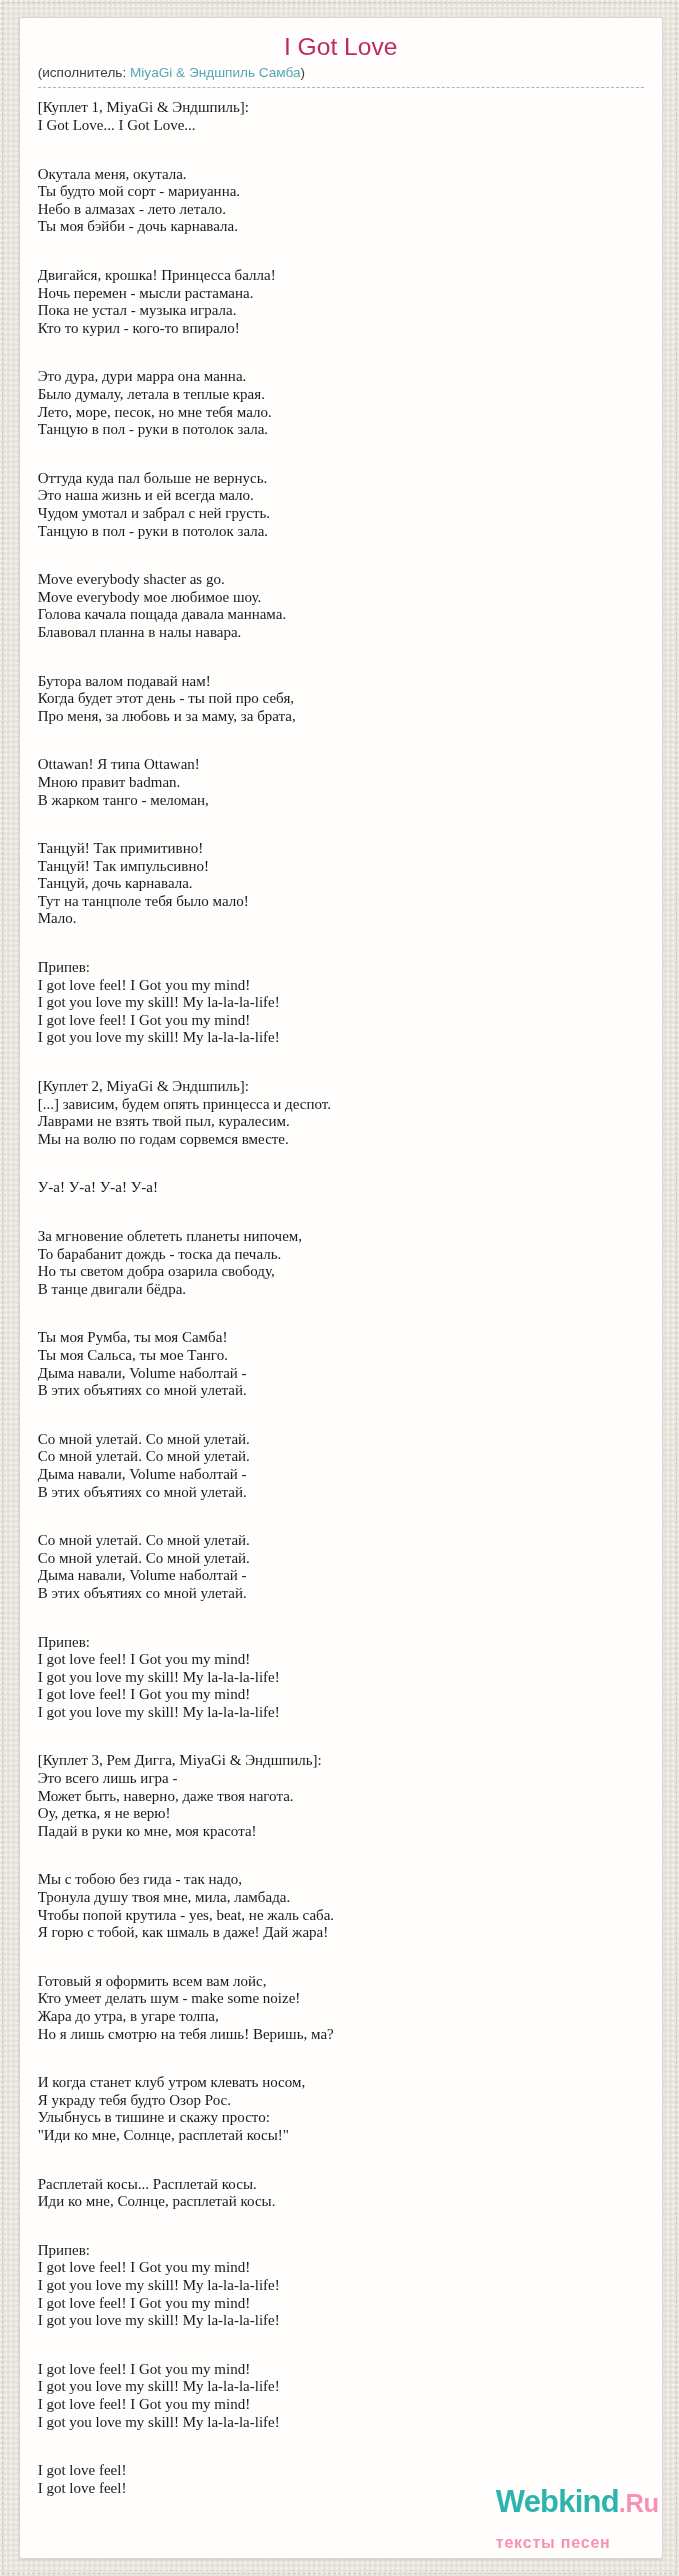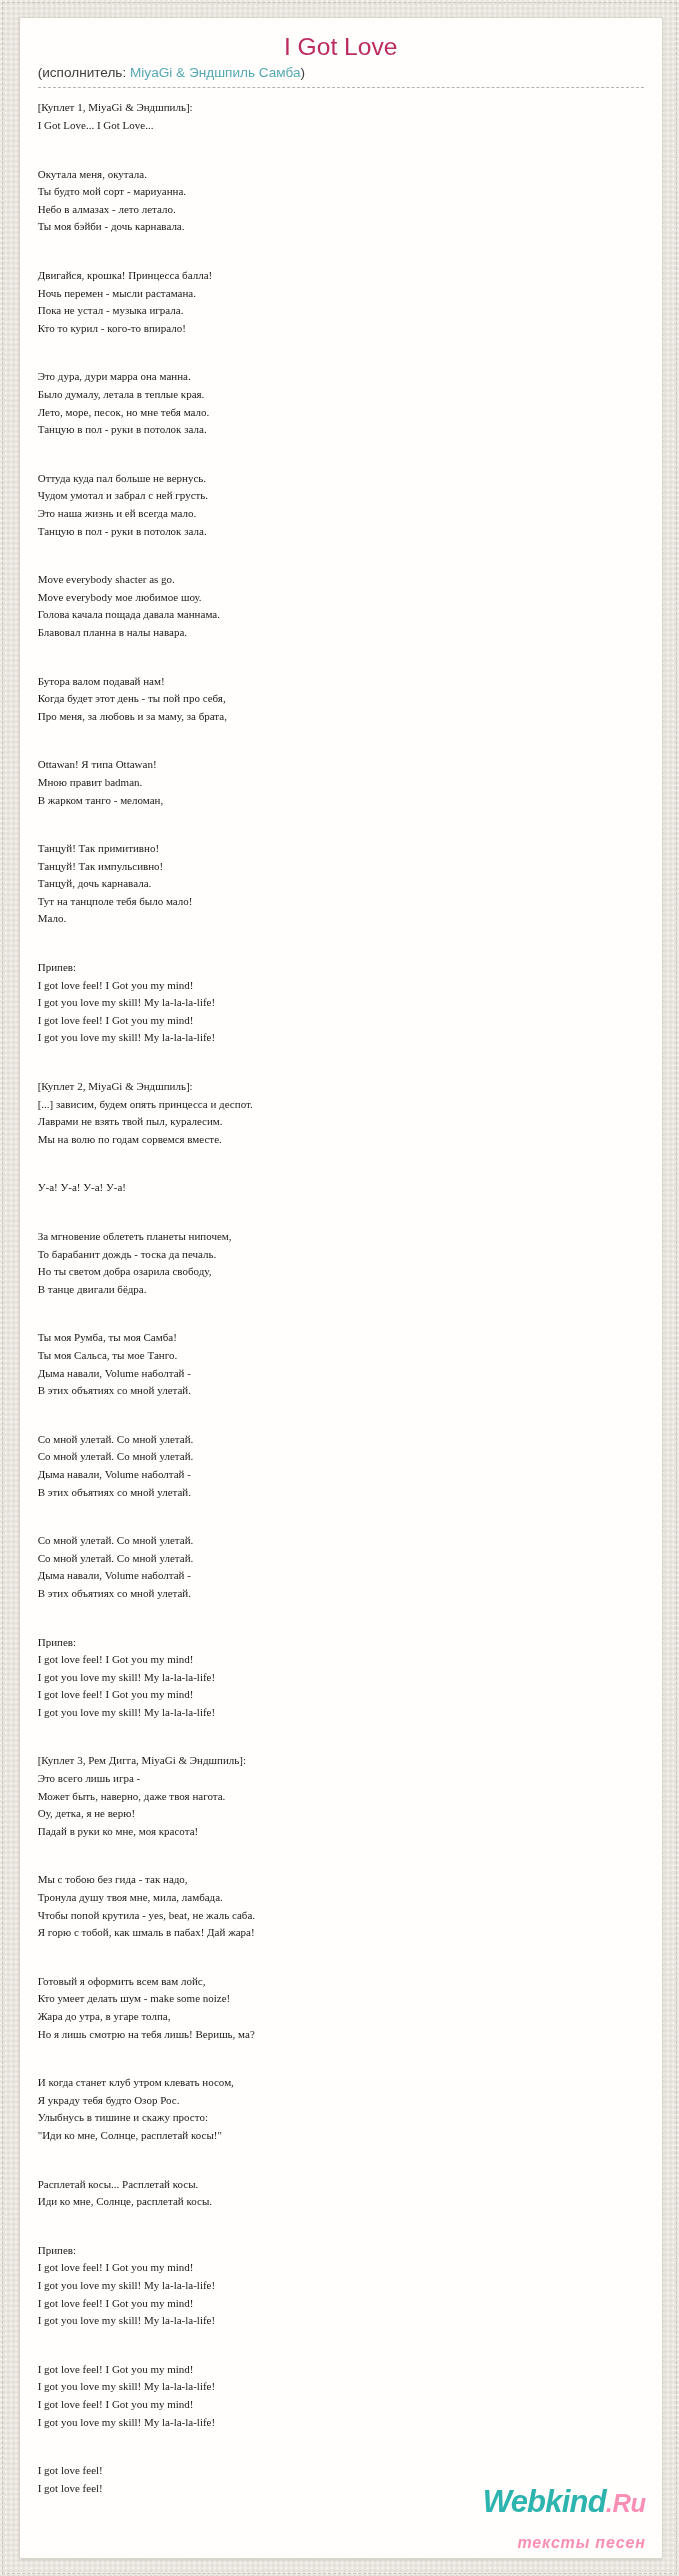--- a/index.html
+++ b/index.html
@@ -38,32 +38,31 @@
     font-size:13.6px;line-height:16px;color:#3d3d3d;
     padding-bottom:6px;
     border-bottom:0.8px dashed #b3b3b3;
   }
   .artist-line a{
     color:#54a8b3;text-decoration:none;cursor:pointer;
   }
   .lyrics{
     margin-top:11px;
     font-family:"Liberation Serif","DejaVu Serif",serif;
-    font-size:11px;line-height:17.6px;
+    font-size:15px;line-height:17.6px;
     color:#1a1a1a;
   }
   .stanza{margin:0 0 31px 0;}
   .stanza:last-child{margin-bottom:0;}
   .line{min-height:17.6px;white-space:nowrap;}
   .logo{
-    position:absolute;right:16px;bottom:6.8px;
-    text-align:right;line-height:1;
+    position:absolute;right:3px;bottom:6.8px;
+    line-height:1;
     cursor:pointer;
     user-select:none;
-    font-style:italic;
   }
   .logo .logo-main{
     font-size:31px;font-weight:700;color:#2db4ae;letter-spacing:-0.8px;
   }
   .logo .logo-ru{
     font-size:25.5px;font-weight:700;color:#f98fb4;letter-spacing:-0.4px;
   }
   .logo .tagline{
     margin-top:18px;
     font-size:16px;font-weight:700;color:#f98fb4;letter-spacing:0.8px;
@@ -98,22 +97,22 @@
         <div class="line">Кто то курил - кого-то впирало!</div>
       </div>
       <div class="stanza">
         <div class="line">Это дура, дури марра она манна.</div>
         <div class="line">Было думалу, летала в теплые края.</div>
         <div class="line">Лето, море, песок, но мне тебя мало.</div>
         <div class="line">Танцую в пол - руки в потолок зала.</div>
       </div>
       <div class="stanza">
         <div class="line">Оттуда куда пал больше не вернусь.</div>
+        <div class="line">Это наша жизнь и ей всегда мало.</div>
         <div class="line">Чудом умотал и забрал с ней грусть.</div>
-        <div class="line">Это наша жизнь и ей всегда мало.</div>
         <div class="line">Танцую в пол - руки в потолок зала.</div>
       </div>
       <div class="stanza">
         <div class="line">Move everybody shacter as go.</div>
         <div class="line">Move everybody мое любимое шоу.</div>
         <div class="line">Голова качала пощада давала маннама.</div>
         <div class="line">Блавовал планна в налы навара.</div>
       </div>
       <div class="stanza">
         <div class="line">Бутора валом подавай нам!</div>
@@ -183,21 +182,21 @@
         <div class="line">[Куплет 3, Рем Дигга, MiyaGi &amp; Эндшпиль]:</div>
         <div class="line">Это всего лишь игра -</div>
         <div class="line">Может быть, наверно, даже твоя нагота.</div>
         <div class="line">Оу, детка, я не верю!</div>
         <div class="line">Падай в руки ко мне, моя красота!</div>
       </div>
       <div class="stanza">
         <div class="line">Мы с тобою без гида - так надо,</div>
         <div class="line">Тронула душу твоя мне, мила, ламбада.</div>
         <div class="line">Чтобы попой крутила - yes, beat, не жаль саба.</div>
-        <div class="line">Я горю с тобой, как шмаль в пабах! Дай жара!</div>
+        <div class="line">Я горю с тобой, как шмаль в даже! Дай жара!</div>
       </div>
       <div class="stanza">
         <div class="line">Готовый я оформить всем вам лойс,</div>
         <div class="line">Кто умеет делать шум - make some noize!</div>
         <div class="line">Жара до утра, в угаре толпа,</div>
         <div class="line">Но я лишь смотрю на тебя лишь! Веришь, ма?</div>
       </div>
       <div class="stanza">
         <div class="line">И когда станет клуб утром клевать носом,</div>
         <div class="line">Я украду тебя будто Озор Рос.</div>

